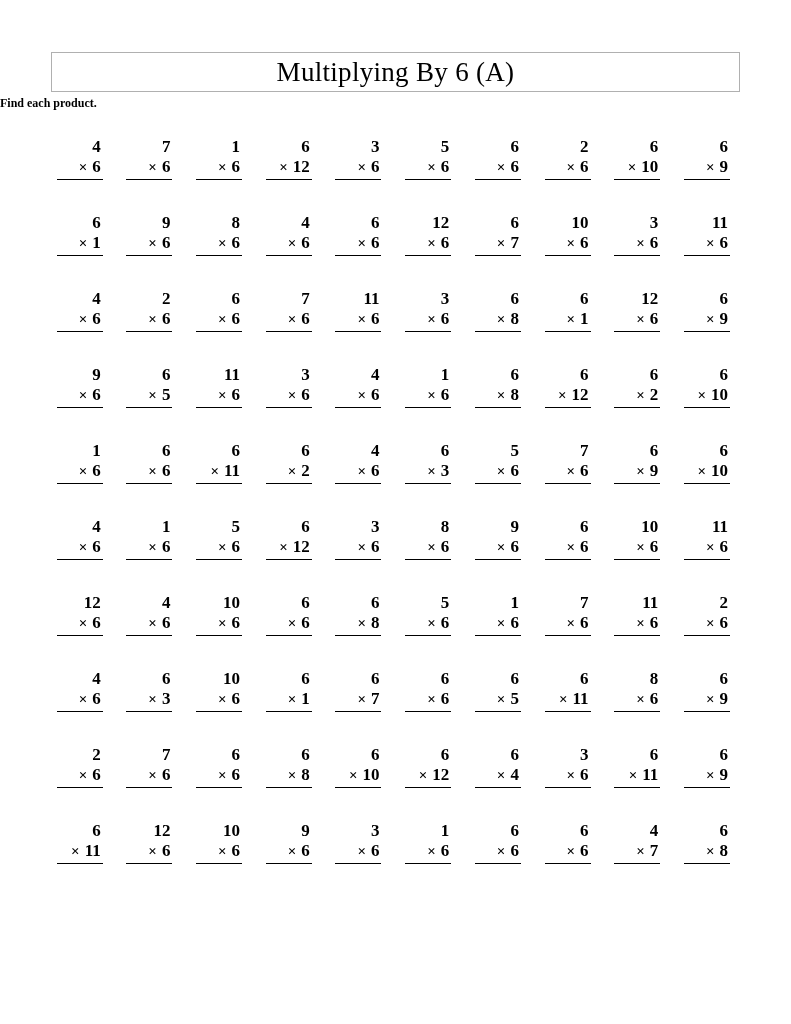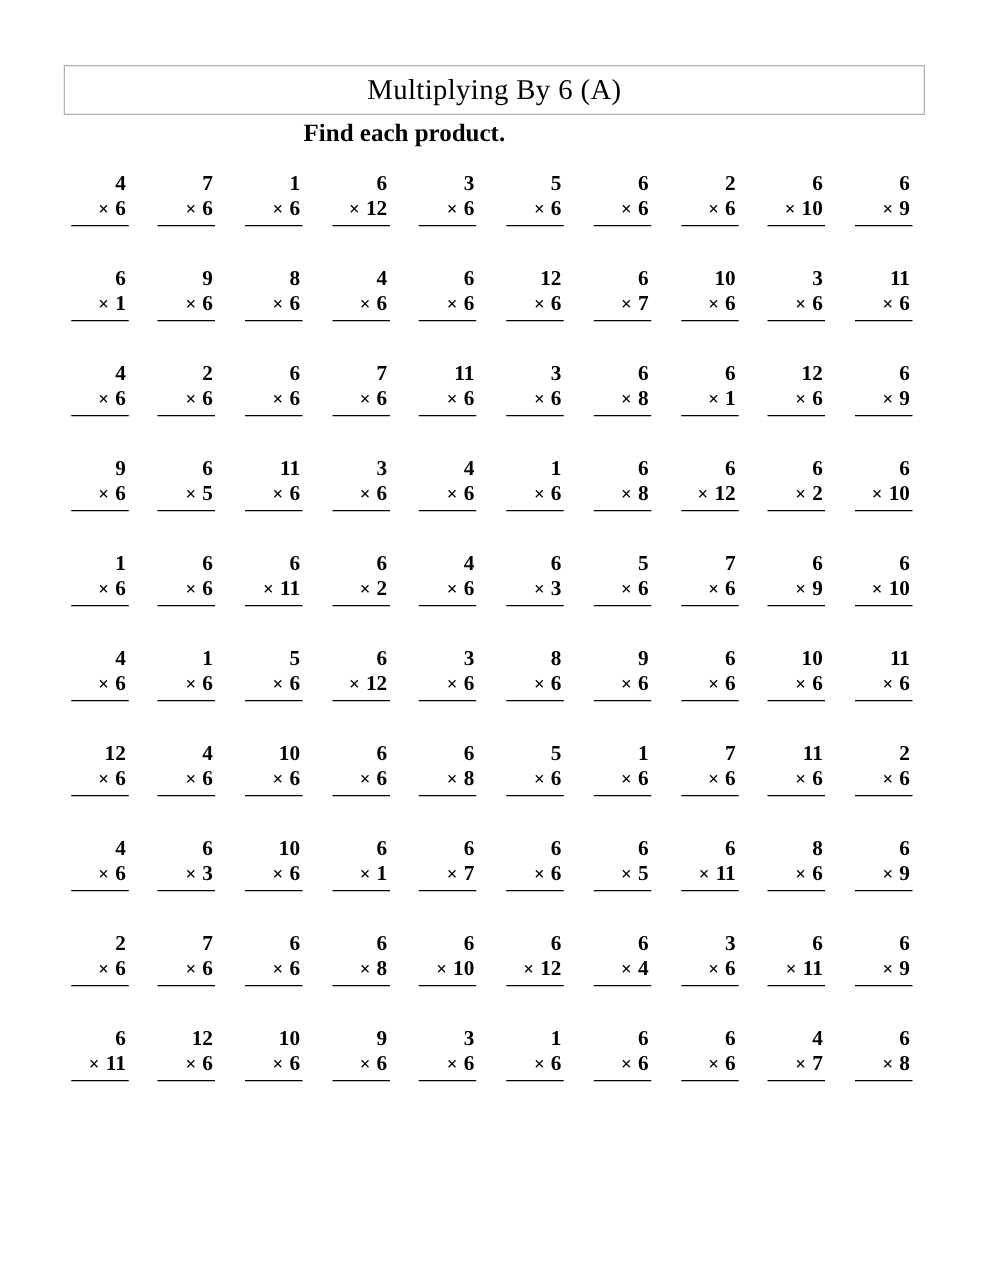--- a/index.html
+++ b/index.html
@@ -29,33 +29,32 @@
     width: 689px;
     height: 40px;
     border: 1px solid #b0b0b0;
     box-sizing: border-box;
     display: flex;
     align-items: center;
     justify-content: center;
   }
   .title-text {
     font-family: "Liberation Serif", serif;
-    font-size: 23px;
+    font-size: 27px;
     letter-spacing: 0.3px;
     color: #000;
   }
   .subtitle {
     position: absolute;
     left: 0;
     top: 96px;
     width: 647px;
-    text-align: center;
     font-family: "Liberation Serif", serif;
     font-weight: bold;
-    font-size: 20px;
+    font-size: 12px;
   }
   .grid {
     position: absolute;
     left: 47px;
     top: 137px;
     width: 697px;
     display: grid;
     grid-template-columns: repeat(10, 1fr);
     row-gap: 0px;
     column-gap: 0px;

